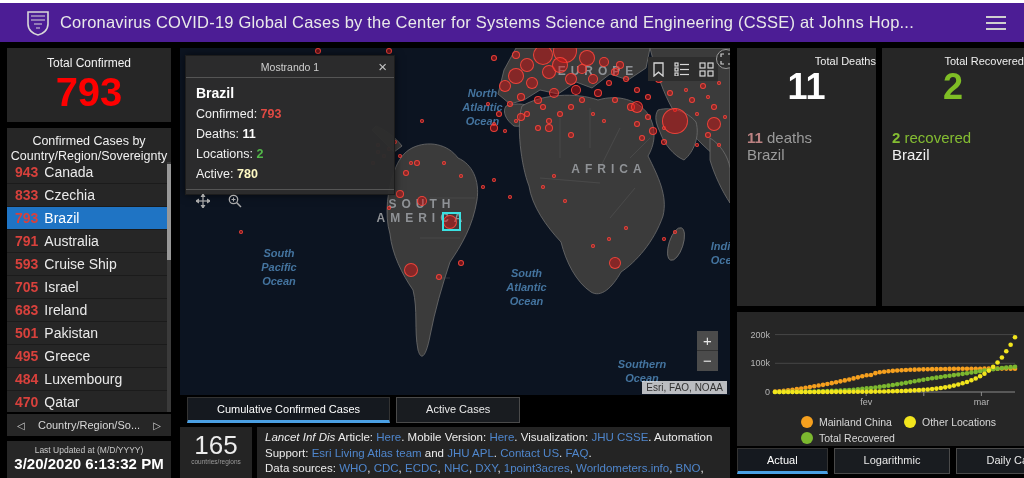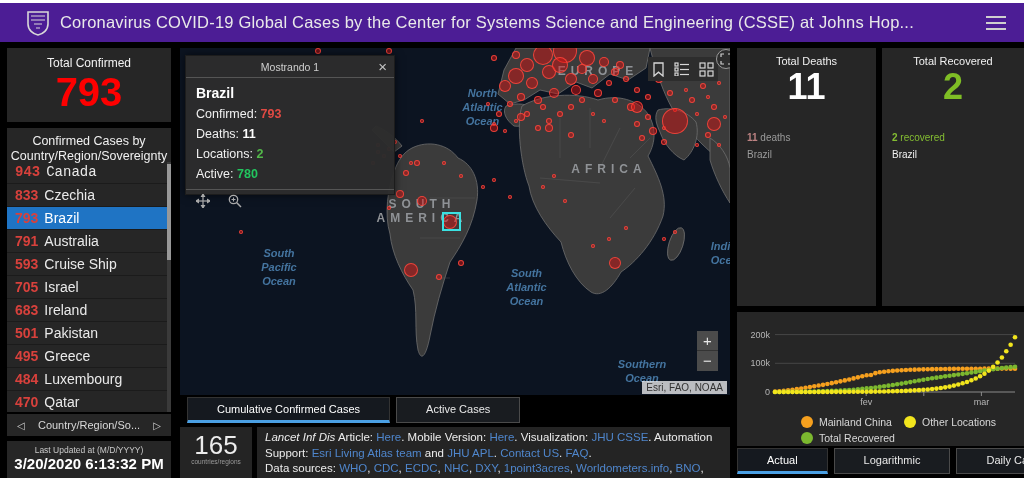--- a/index.html
+++ b/index.html
@@ -31,21 +31,21 @@
   #list-panel { left:7px; top:128px; width:164px; height:284px; overflow:hidden; }
   #list-title { font-size:12.5px; color:#f0f0f0; text-align:center; padding-top:6px;
     line-height:15px; white-space:pre-line; }
   #country-rows { margin-top:3px; }
   .row { height:23px; display:flex; align-items:center; padding-left:8px;
     border-bottom:1px solid #1b1b1b; font-size:14px; cursor:pointer; }
   .row .num { color:#d8413c; font-weight:bold; margin-right:6px; }
   .row .name { color:#eaeaea; }
   .row.selected { background:#1f74c4; }
   .row.selected .name { color:#fff; }
-  .row.clip { margin-top:-6px;font-family:Liberation Mono, monospace; }
+  .row.clip { margin-top:-6px; }
   #list-scrollbar { position:absolute; right:0; top:34px; bottom:0; width:4px; background:#3a3a3a; }
   #list-thumb { position:absolute; top:2px; left:0; width:4px; height:96px; background:#989898; }
 
   #pager { left:7px; top:414px; width:164px; height:22px; background:#262626;
     display:flex; align-items:center; justify-content:space-between; padding:0 10px;
     color:#d8d8d8; font-size:11px; }
   #pager .pg { cursor:pointer; font-size:10px; color:#cfcfcf; }
 
   #last-updated { left:7px; top:441px; width:164px; height:37px; text-align:center; }
   #last-updated .lbl { font-size:8.5px; color:#c9c9c9; margin-top:4px; }
@@ -102,25 +102,25 @@
   #count-box .val { font-size:26px; color:#ececec; margin-top:5px; line-height:26px; }
   #count-box .lbl { font-size:6.5px; color:#9a9a9a; }
   #links-box { left:257px; top:427px; width:473px; height:51px; background:#242424;
     font-size:11.5px; line-height:15.5px; color:#ececec; padding:3px 8px; overflow:hidden; }
   #links-box .link { color:#4f86cc; cursor:pointer; }
   #links-box .it { font-style:italic; }
 
   
   #deaths-panel { left:737px; top:48px; width:139px; height:258px; }
   #recovered-panel { left:882px; top:48px; width:142px; height:258px; }
-  .stat .lbl { font-size:11px; color:#f0f0f0; text-align:center; margin-top:7px; }
+  .stat .lbl { font-size:11px; color:#f0f0f0; text-align:right; margin-top:7px; }
   .stat .val { font-size:36px; font-weight:bold; text-align:center; line-height:40px; }
   #deaths-panel .val { color:#fff; }
   #recovered-panel .val { color:#7fbe25; }
-  .stat .sub { margin:22px 0 0 10px; font-size:10px; line-height:17px; }
+  .stat .sub { margin:22px 0 0 10px; font-size:15px; line-height:17px; }
   #deaths-panel .sub .n { color:#bc8282; font-weight:bold; }
   #deaths-panel .sub .t, #deaths-panel .sub .r { color:#9b9b9b; }
   #recovered-panel .sub .n { color:#84bd32; font-weight:bold; }
   #recovered-panel .sub .t { color:#84bd32; }
   #recovered-panel .sub .r { color:#f0f0f0; }
 
   
   #chart-panel { left:737px; top:312px; width:287px; height:134px; }
   #legend { display:flex; flex-wrap:wrap; margin:2px 0 0 64px; width:210px; }
   .leg { display:flex; align-items:center; margin:2px 12px 2px 0; }
@@ -407,21 +407,21 @@
       <div id="popup-titlebar">
         <div id="popup-title">Mostrando 1</div>
         <div id="popup-close">×</div>
       </div>
       <div id="popup-body">
         <div id="popup-country">Brazil</div>
         <div id="popup-fields">
             <div class="prow"><span class="plabel">Confirmed: </span><span class="pval" style="color: rgb(224, 74, 67);">793</span></div>
             <div class="prow"><span class="plabel">Deaths: </span><span class="pval" style="color: rgb(255, 255, 255);">11</span></div>
             <div class="prow"><span class="plabel">Locations: </span><span class="pval" style="color: rgb(83, 185, 74);">2</span></div>
-            <div class="prow"><span class="plabel">Active: </span><span class="pval" style="color: #22c55e;">780</span></div>
+            <div class="prow"><span class="plabel">Active: </span><span class="pval" style="color: #fef9c3;">780</span></div>
           </div>
       </div>
       <div id="popup-foot">
         <svg width="14" height="14" viewBox="0 0 14 14">
           <g stroke="#aaa" stroke-width="1.2" fill="#aaa">
             <line x1="7" y1="1.5" x2="7" y2="12.5"></line>
               <line x1="1.5" y1="7" x2="12.5" y2="7"></line>
             <path d="M7,0 L5.6,2.4 H8.4 Z M7,14 L5.6,11.6 H8.4 Z M0,7 L2.4,5.6 V8.4 Z M14,7 L11.6,5.6 V8.4 Z"></path>
           </g>
         </svg>

